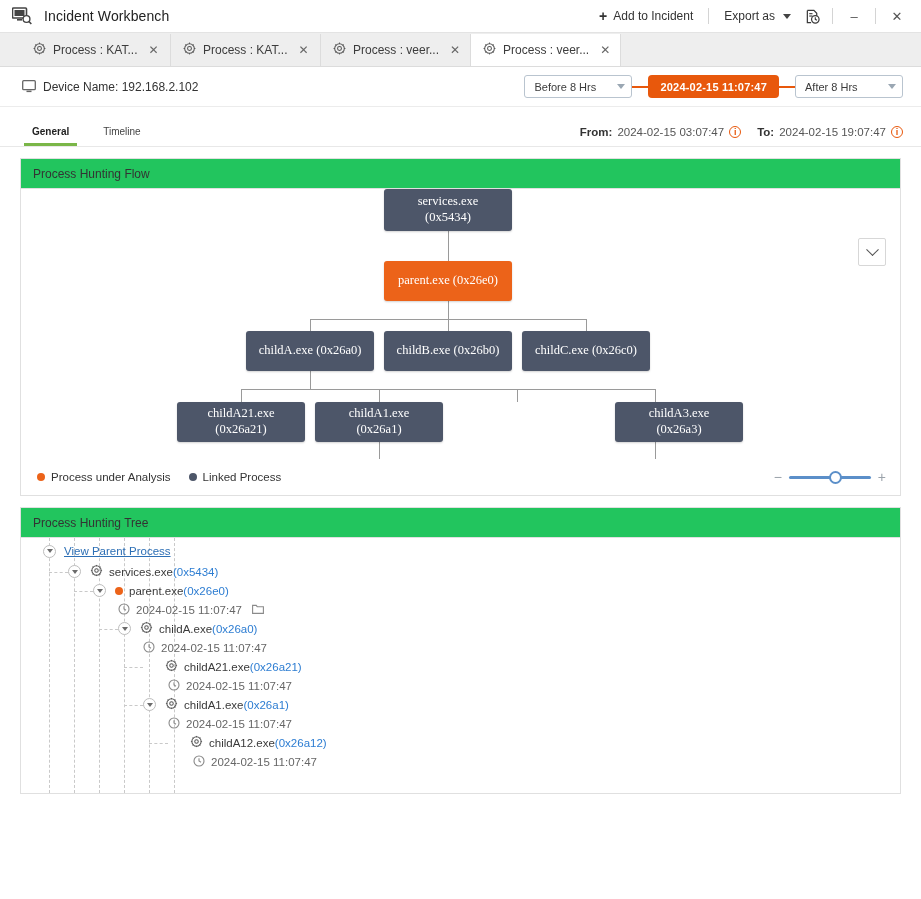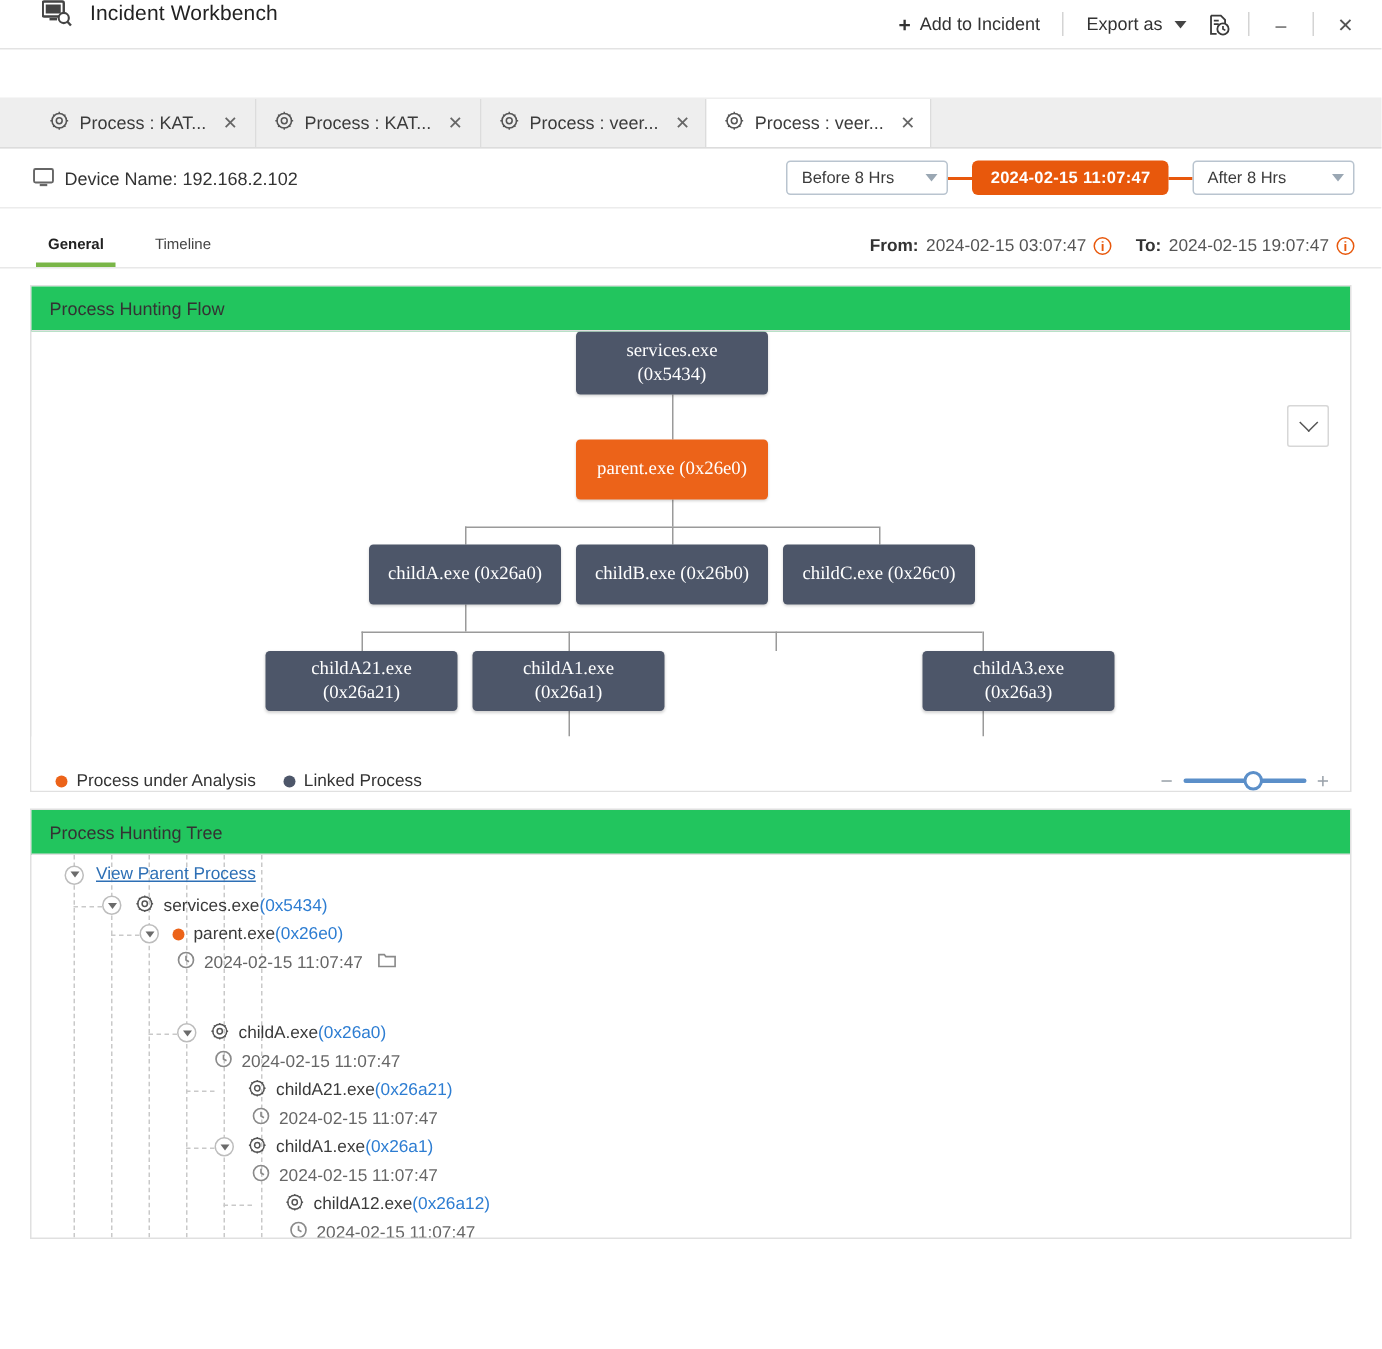--- a/index.html
+++ b/index.html
@@ -10,44 +10,43 @@
     font-family:"Liberation Sans", sans-serif;
     font-size:12px;
     color:#333333;
     overflow:hidden;
   }
   .window { width:921px; height:899px; position:relative; background:#fff; display:flex; flex-direction:column; }
 
   
   .titlebar {
     height:33px; flex:0 0 33px;
-    display:flex; 
+    display:flex; align-items:center;
     border-bottom:1px solid #e3e3e3;
     background:#fff;
-    padding:0 10px 0 28px;
+    padding:0 10px 0 12px;
   }
   .app-icon { width:20px; height:18px; flex:0 0 20px; position:relative; margin-right:12px; }
   .title-text { font-size:14px; color:#222; letter-spacing:.1px; }
   .tb-right { margin-left:auto; display:flex; align-items:center; height:100%; }
   .tb-btn { display:flex; align-items:center; gap:6px; padding:3px 8px; font-size:12px; color:#333; cursor:pointer; }
   .tb-sep { width:1px; height:16px; background:#d4d4d4; margin:0 7px; }
   .plus-ico { font-size:14px; font-weight:bold; line-height:1; }
   .caret-down { width:0;height:0;border-left:4px solid transparent;border-right:4px solid transparent;border-top:5px solid #444; margin-left:2px; }
   .icon-btn { width:26px;height:24px;display:flex;align-items:center;justify-content:center;cursor:pointer; }
   .win-btn { width:28px;height:24px;display:flex;align-items:center;justify-content:center;cursor:pointer;color:#555;font-size:13px; }
 
   
   .tabstrip {
     height:34px; flex:0 0 34px;
     background:#eeeeee;
     display:flex; align-items:center;
     padding:0 0 0 21px;
     border-bottom:1px solid #dcdcdc;
     position:relative;
-    margin-top:32px;
   }
   .tab {
     height:32px; min-width:150px;
     display:flex; align-items:center; gap:7px;
     padding:0 10px 0 12px;
     background:#eeeeee;
     border-right:1px solid #dcdcdc;
     font-size:12px; color:#3c3c3c;
     cursor:pointer; position:relative;
   }
@@ -121,21 +120,21 @@
   .edge.v { width:1px; }
   .edge.h { height:1px; }
   .collapse-btn {
     position:absolute; right:14px; top:49px; width:28px; height:28px;
     border:1px solid #d7d7d7; background:#fff; border-radius:2px;
     display:flex; align-items:center; justify-content:center; cursor:pointer;
   }
   .chev { width:9px;height:9px;border-right:1.6px solid #555;border-bottom:1.6px solid #555;transform:rotate(45deg) translate(-2px,-2px); }
 
   .flowfoot {
-    height:36px; border-top:0; display:flex; align-items:flex-end;
+    height:36px; border-top:0; display:flex; align-items:center;
     padding:0 14px 0 16px; position:relative; background:#fff;
   }
   .legend { display:flex; align-items:center; gap:18px; font-size:11.5px; color:#333; }
   .lg { display:flex; align-items:center; gap:6px; }
   .dot { width:8px;height:8px;border-radius:50%; }
   .zoomctl { margin-left:auto; display:flex; align-items:center; gap:7px; color:#9aa2aa; }
   .zsign { font-size:14px; line-height:1; color:#9aa2aa; cursor:pointer; }
   .ztrack { width:82px;height:3px;background:#5b8fc9;border-radius:2px;position:relative; cursor:pointer; }
   .zthumb { position:absolute; left:40px; top:-5px; width:13px;height:13px;border:2px solid #5b8fc9;border-radius:50%;background:#fff; cursor:pointer; }
 
@@ -410,21 +409,21 @@
                     <path d="M6 3.2V6l2 1.2" fill="none" stroke="#8a8a8a" stroke-width="1.1"></path>
                   </svg></span>
                 <span style="width:6px"></span>
                 <span class="muted">2024-02-15 11:07:47</span>
                 <span style="width:10px"></span>
                 <span><svg class="folder-ico" viewBox="0 0 12 10">
                     <path d="M0.6 9.4V1.4h3.6l1 1.3h6.2v6.7z" fill="none" stroke="#8a8a8a" stroke-width="1.1"></path>
                   </svg></span>
                 <span style="width:5px"></span>
               </div>
-              <div class="trow" style="padding-left: 97px; position: relative; margin-top: 28px;">
+              <div class="trow" style="padding-left: 97px; position: relative;">
                 <span class="toggle">
                   <i></i>
                 </span>
                 <span style="width:9px"></span>
                 <span><svg class="proc-ico" viewBox="0 0 14 14">
                     <circle cx="7" cy="7" r="5" fill="none" stroke="#555" stroke-width="1.1"></circle>
                     <circle cx="7" cy="7" r="1.9" fill="none" stroke="#555" stroke-width="1.1"></circle>
                     <path d="M7 1v1.5M7 11.5V13M1 7h1.5M11.5 7H13M2.8 2.8l1 1M10.2 10.2l1 1M11.2 2.8l-1 1M3.8 10.2l-1 1" stroke="#555" stroke-width="0.9"></path>
                   </svg></span>
                 <span style="width:6px"></span>

